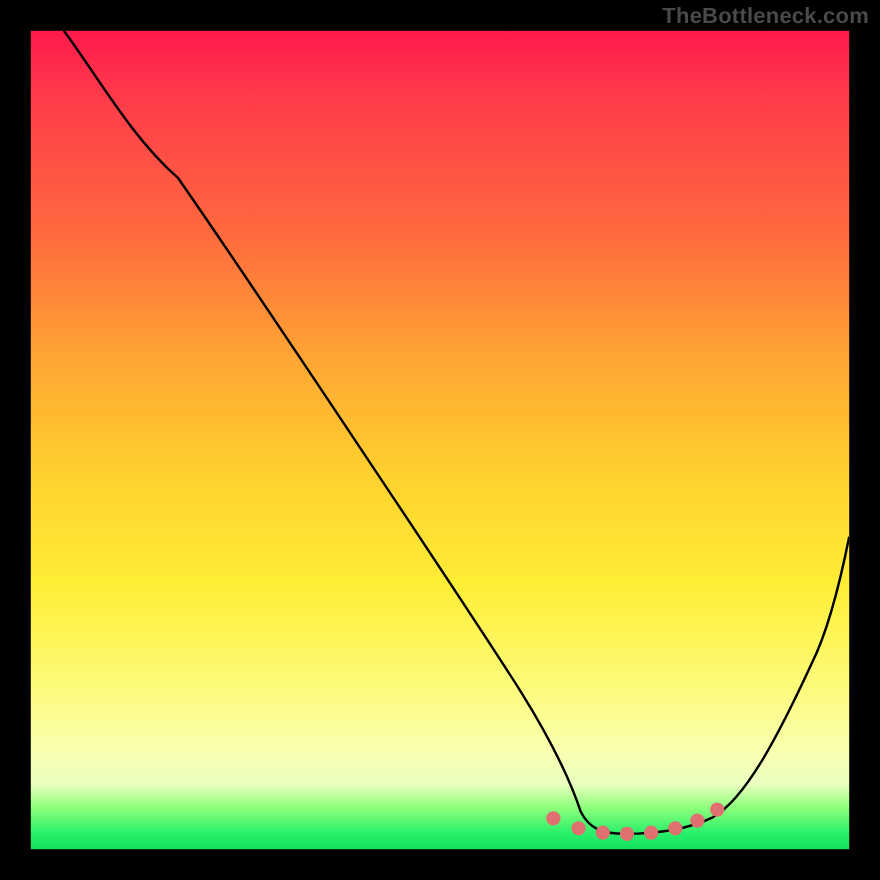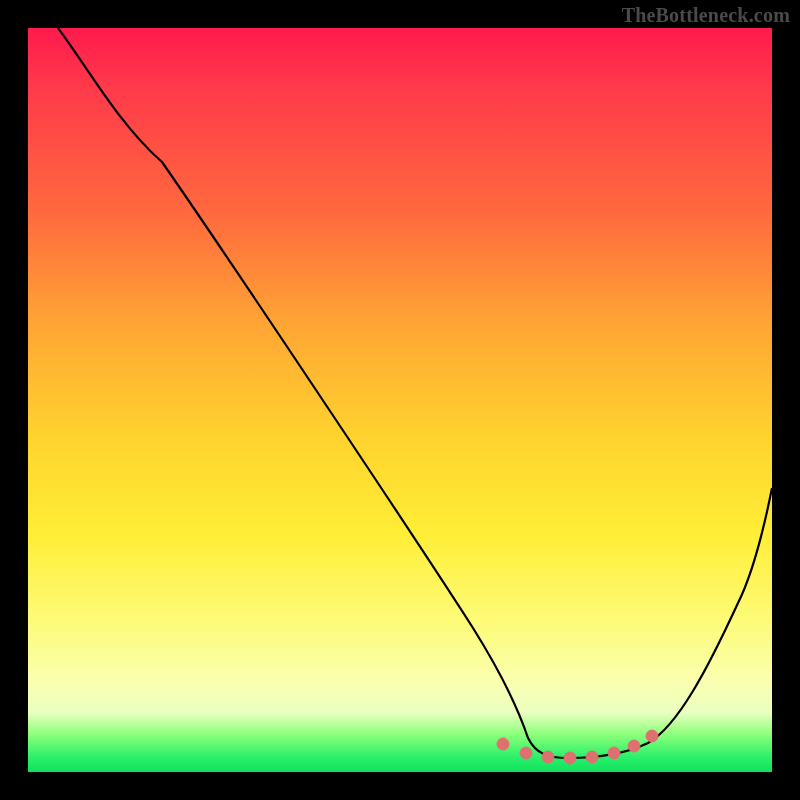--- a/index.html
+++ b/index.html
@@ -9,21 +9,20 @@
     height: 800px;
     overflow: hidden;
     background: #000;
     font-family: Arial, Helvetica, sans-serif;
   }
   .frame {
     position: relative;
     width: 800px;
     height: 800px;
     background: #000;
-    font-family: Liberation Serif, serif;
   }
   .plot-area {
     position: absolute;
     left: 28px;
     top: 28px;
     width: 744px;
     height: 744px;
     
     background: linear-gradient(
       to bottom,

